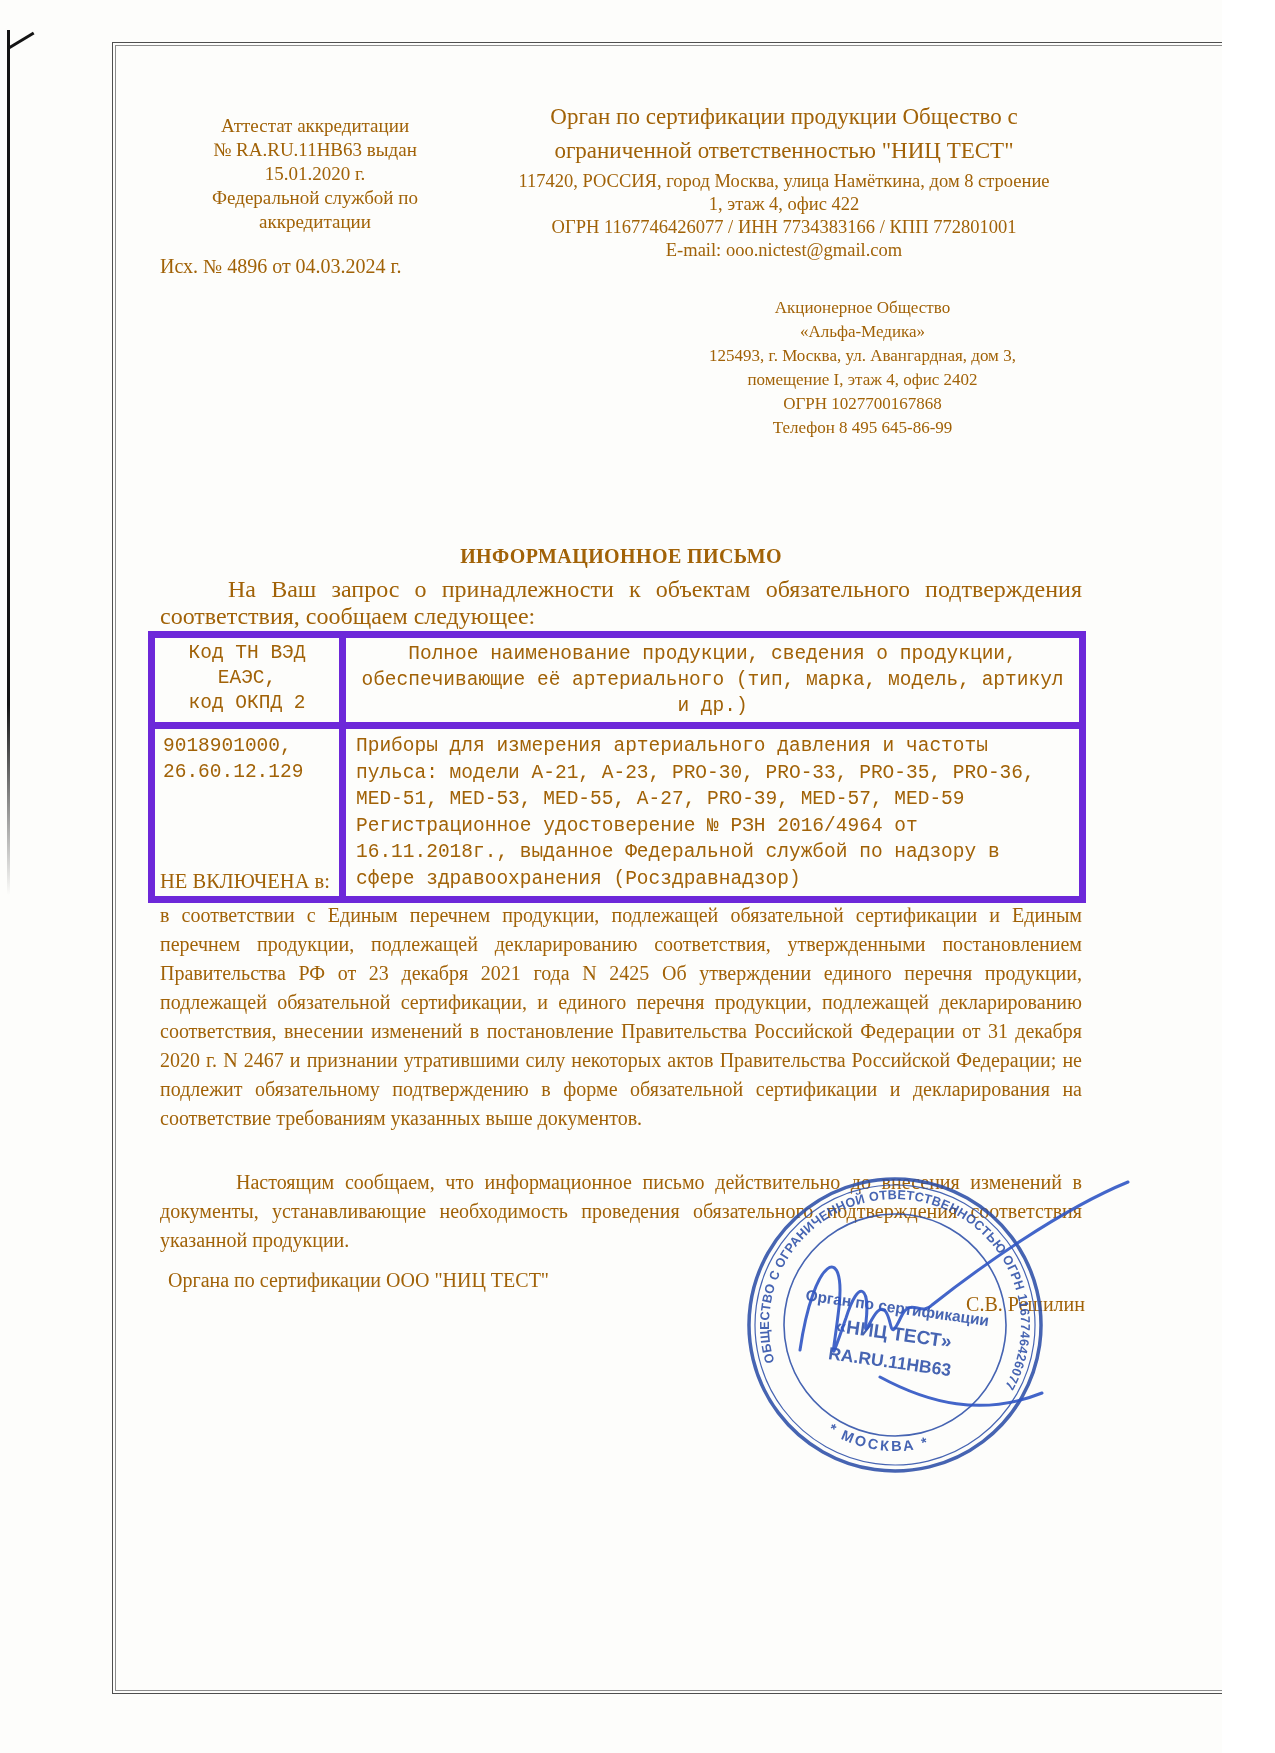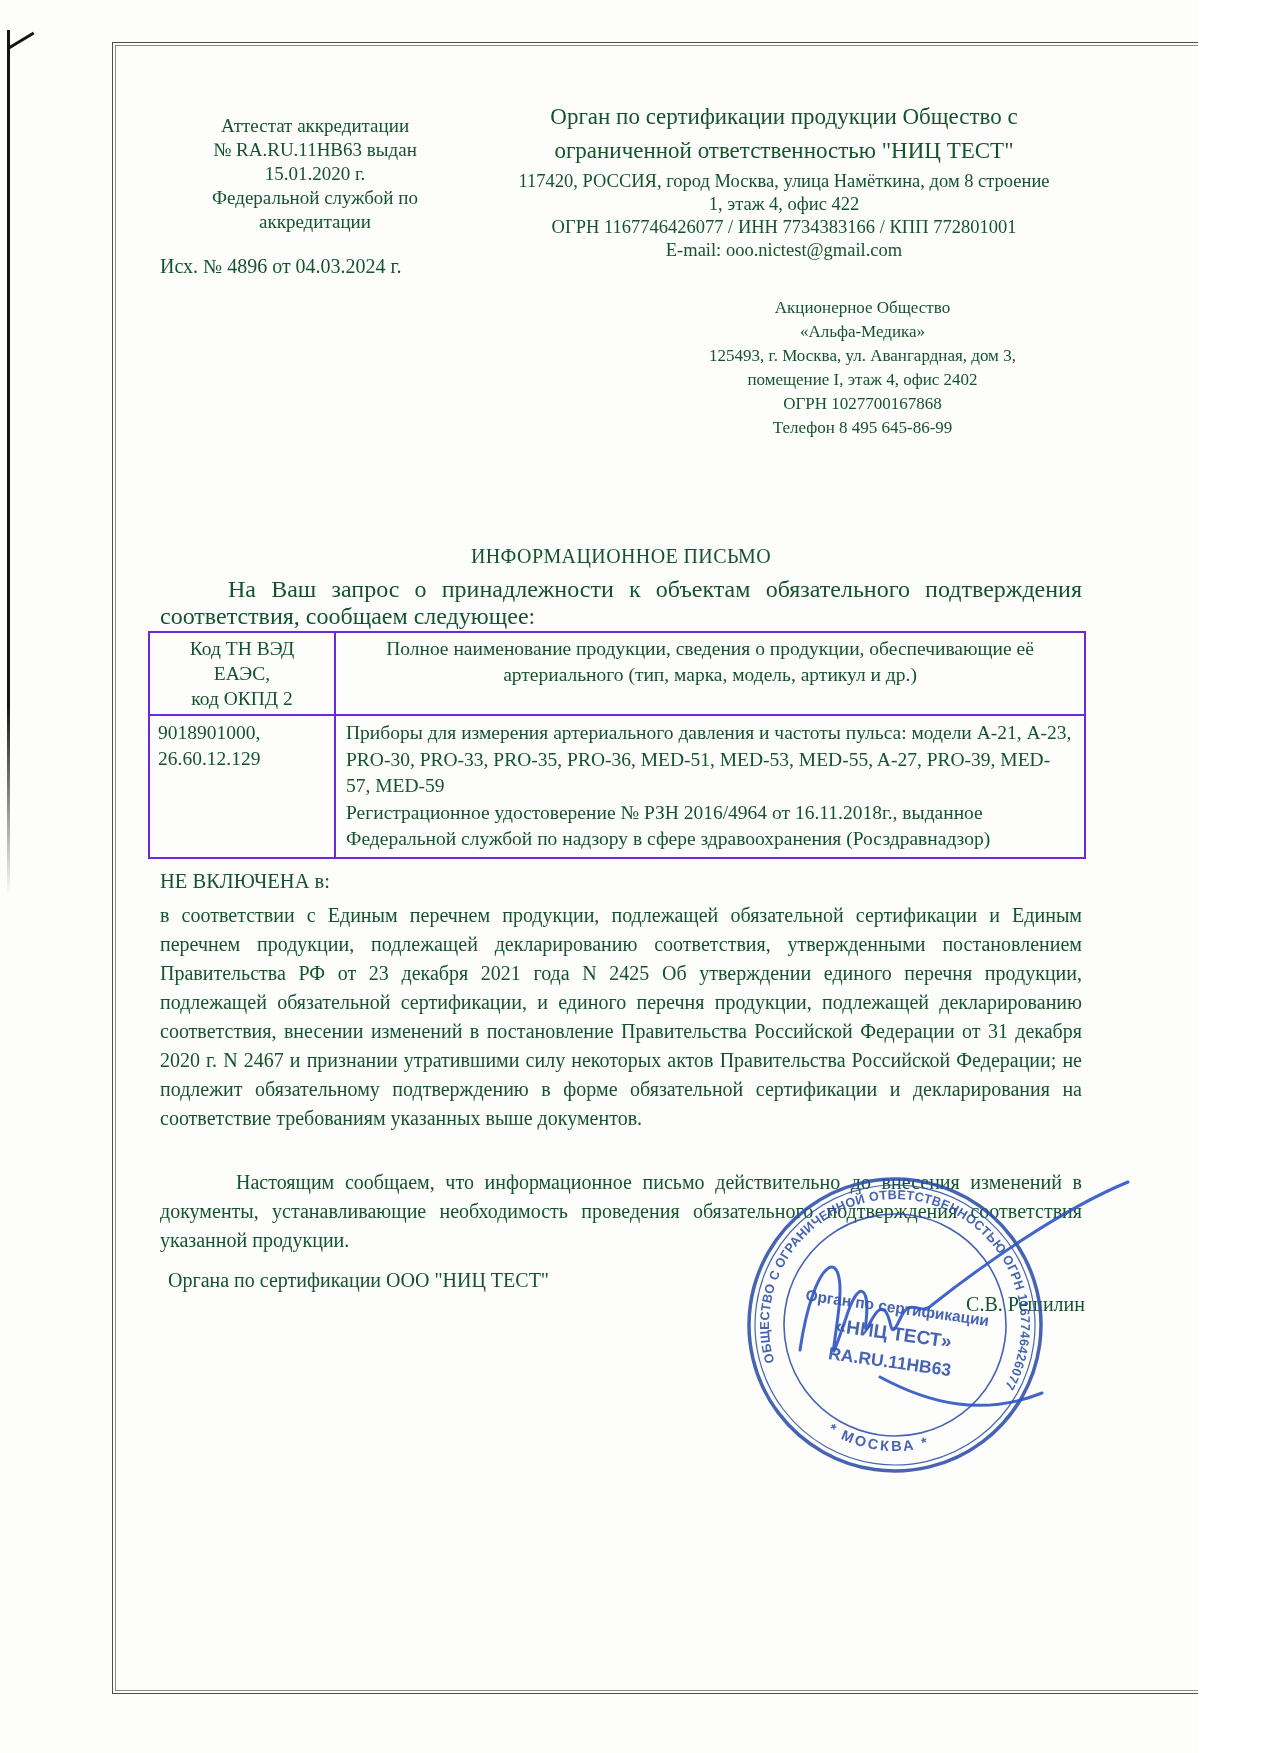--- a/index.html
+++ b/index.html
@@ -1,19 +1,19 @@
 <!DOCTYPE html>
 <html><head>
 <meta charset="utf-8">
 <style>
   html,body { margin:0; padding:0; background:#ffffff; }
   .page {
     position:relative; width:1198px; height:1753px;
     background:#fdfdfb; overflow:hidden;
-    font-family:"Liberation Serif", serif; color:#14532d;
+    font-family:"Liberation Serif", serif; color:#a16207;padding-left:24px;
   }
   .pre { white-space:pre-line; }
 
   
   .scan-line {
     position:absolute; left:7px; top:30px; width:3px; height:865px;
     background:linear-gradient(#141414 0 78%, rgba(20,20,20,0) 100%);
   }
   .scan-hook {
     position:absolute; left:8px; top:47px; width:30px; height:3px;
@@ -43,33 +43,33 @@
   .org-ogrn  { font-size:18.5px; line-height:23px; }
   .org-email { font-size:18.5px; line-height:23px; }
 
   .recipient-block {
     position:absolute; left:640px; top:296px; width:445px;
     text-align:center; font-size:17px; line-height:24px;
   }
 
   .letter-title {
     position:absolute; left:160px; top:545px; width:922px;
-    text-align:center; font-weight:normal; font-size:20px; letter-spacing:.4px;
+    text-align:center; font-weight:bold; font-size:20px; letter-spacing:.4px;
   }
   .intro {
     position:absolute; left:160px; top:576px; width:922px;
     font-size:24px; line-height:27px; text-align:justify; text-indent:68px;
   }
 
   table.doc-table {
     position:absolute; left:148px; top:631px; width:938px;
     border-collapse:collapse; font-size:19.5px; table-layout:fixed;
   }
   table.doc-table th, table.doc-table td {
-    border:2px solid #6d28d9; font-weight:normal; vertical-align:top;
+    border:7px solid #6d28d9; font-weight:normal; vertical-align:top;font-family:Liberation Mono, monospace;
   }
   th.code-h { width:172px; text-align:center; padding:3px 6px; line-height:25px; }
   th.name-h { text-align:center; padding:3px 14px; line-height:26px; }
   td.code-c { text-align:left; padding:4px 8px; line-height:26px; }
   td.name-c { text-align:left; padding:4px 10px; line-height:26.5px; }
 
   .not-included-heading {
     position:absolute; left:160px; top:870px; font-size:20.5px;
   }
   .not-included-body {

